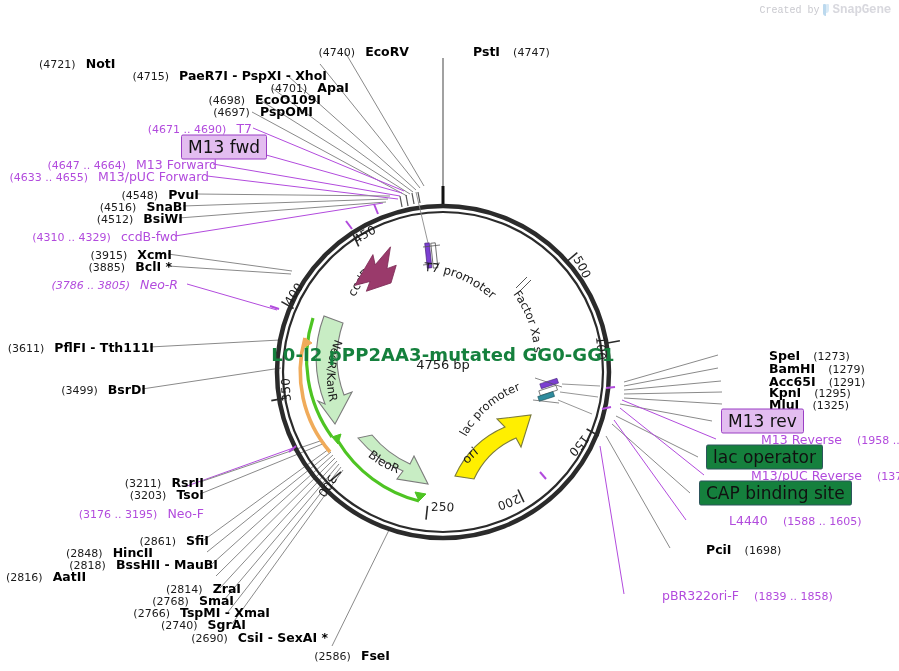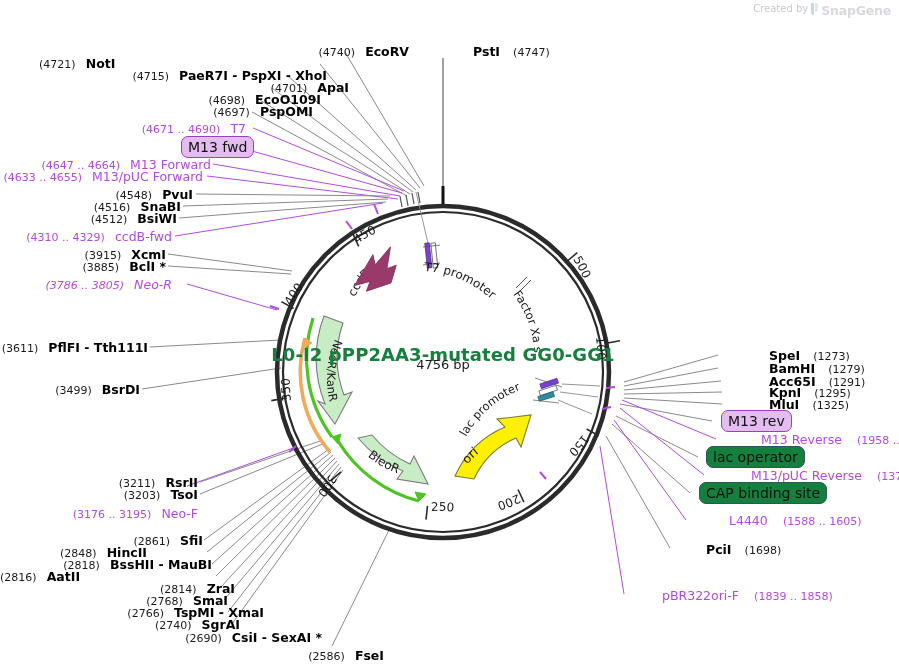--- a/index.html
+++ b/index.html
@@ -12,48 +12,48 @@
   svg#map{position:absolute;left:0;top:0;width:899px;height:671px;}
 
   
   .lbl{position:absolute;white-space:nowrap;line-height:1;}
   .pos{font-size:11px;color:#1a1a1a;font-weight:400;}
   .enz{font-size:12.5px;font-weight:bold;color:#000;}
   .prim{font-size:12.5px;color:#b24bdd;}
   .primpos{font-size:11px;color:#b24bdd;}
 
   .rowR{transform:translateY(-50%);margin-left:39px;}
-  .rowL{transform:translateY(-50%);}
+  .rowL{transform:translateY(-50%);padding-left:6px;}
 
   
   .badge{
     position:absolute;display:inline-block;
-    font-size:14px;line-height:1;
+    font-size:17px;line-height:1;
     padding:2.5px 6px 3.5px 6px;
-    border-radius:7px;
+    border-radius:2px;
     transform:translateY(-50%);
   }
   .badge-purple{background:#e3bdf0;border:1px solid #9a3fc4;color:#111;}
   .badge-teal{background:#15803d;border:1px solid #2d555c;color:#111;}
 
   
   .title{
     position:absolute;text-align:center;white-space:nowrap;
     font-weight:bold;font-size:18px;color:#15803d;letter-spacing:.1px;
   }
   .subtitle{
     position:absolute;text-align:center;white-space:nowrap;
     font-size:13px;color:#1a1a1a;
   }
 
   
   .credit{
     position:absolute;right:8px;top:3px;
     font-size:10px;color:#c9c9cf;white-space:nowrap;
-    display:flex;align-items:flex-start;gap:3px;
+    display:flex;align-items:center;gap:3px;font-family:Liberation Mono, monospace;
   }
   .credit .sg{font-size:12.5px;color:#d8d8de;font-weight:600;letter-spacing:-.2px;}
   .credit .mark{display:inline-block;width:7px;height:12px;position:relative;}
   .credit .mark b{
     position:absolute;left:0;top:0;width:3px;height:12px;
     background:#bcd9ee;border-radius:1px 1px 0 3px;
   }
   .credit .mark i{
     position:absolute;left:3.5px;top:0;width:3px;height:9px;
     background:#d9eaf6;border-radius:1px 1px 3px 0;

